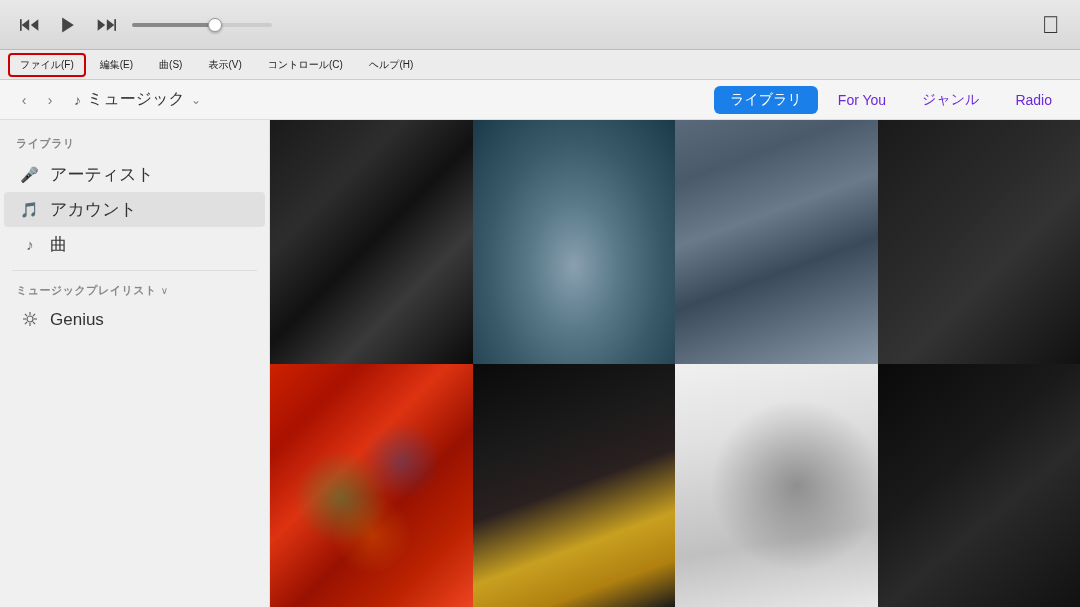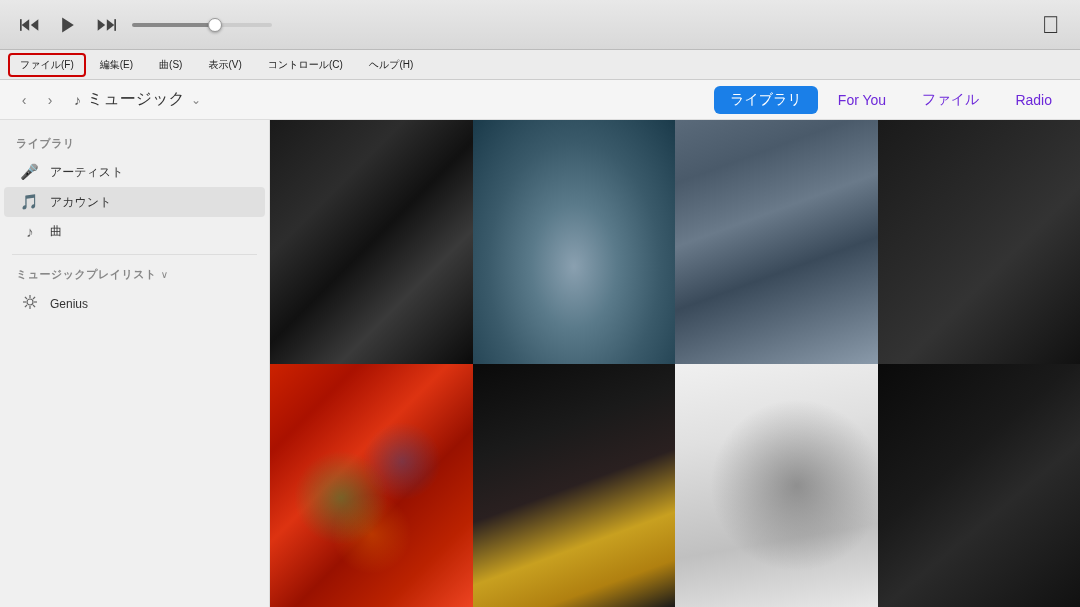--- a/index.html
+++ b/index.html
@@ -198,21 +198,21 @@
       margin: 0 4px;
     }
     .sidebar-item.active { background: #e0e0e0; }
     .sidebar-icon {
       font-size: 15px;
       color: #666;
       width: 20px;
       text-align: center;
     }
     .sidebar-item-label {
-      font-size: 12px;
+      font-size: 17px;
     }
     .sidebar-divider {
       height: 1px;
       background: #ddd;
       margin: 8px 12px;
     }
     .playlist-section {
       display: flex;
       align-items: center;
       padding: 4px 16px 6px;
@@ -337,21 +337,21 @@
     <button class="nav-arrow">›</button>
   </div>
   <div class="breadcrumb-section">
     <span class="music-note-icon">♪</span>
     <span class="breadcrumb-label">ミュージック</span>
     <span class="breadcrumb-chevron">⌄</span>
   </div>
   <div class="nav-tabs">
     <button class="nav-tab active">ライブラリ</button>
     <button class="nav-tab">For You</button>
-    <button class="nav-tab">ファイル</button>
+    <button class="nav-tab">ジャンル</button>
     <button class="nav-tab">Radio</button>
   </div>
 </div>
 
 <div class="main-layout">
 
   <div class="sidebar">
     <div class="sidebar-section-title">ライブラリ</div>
 
     <div class="sidebar-item">

